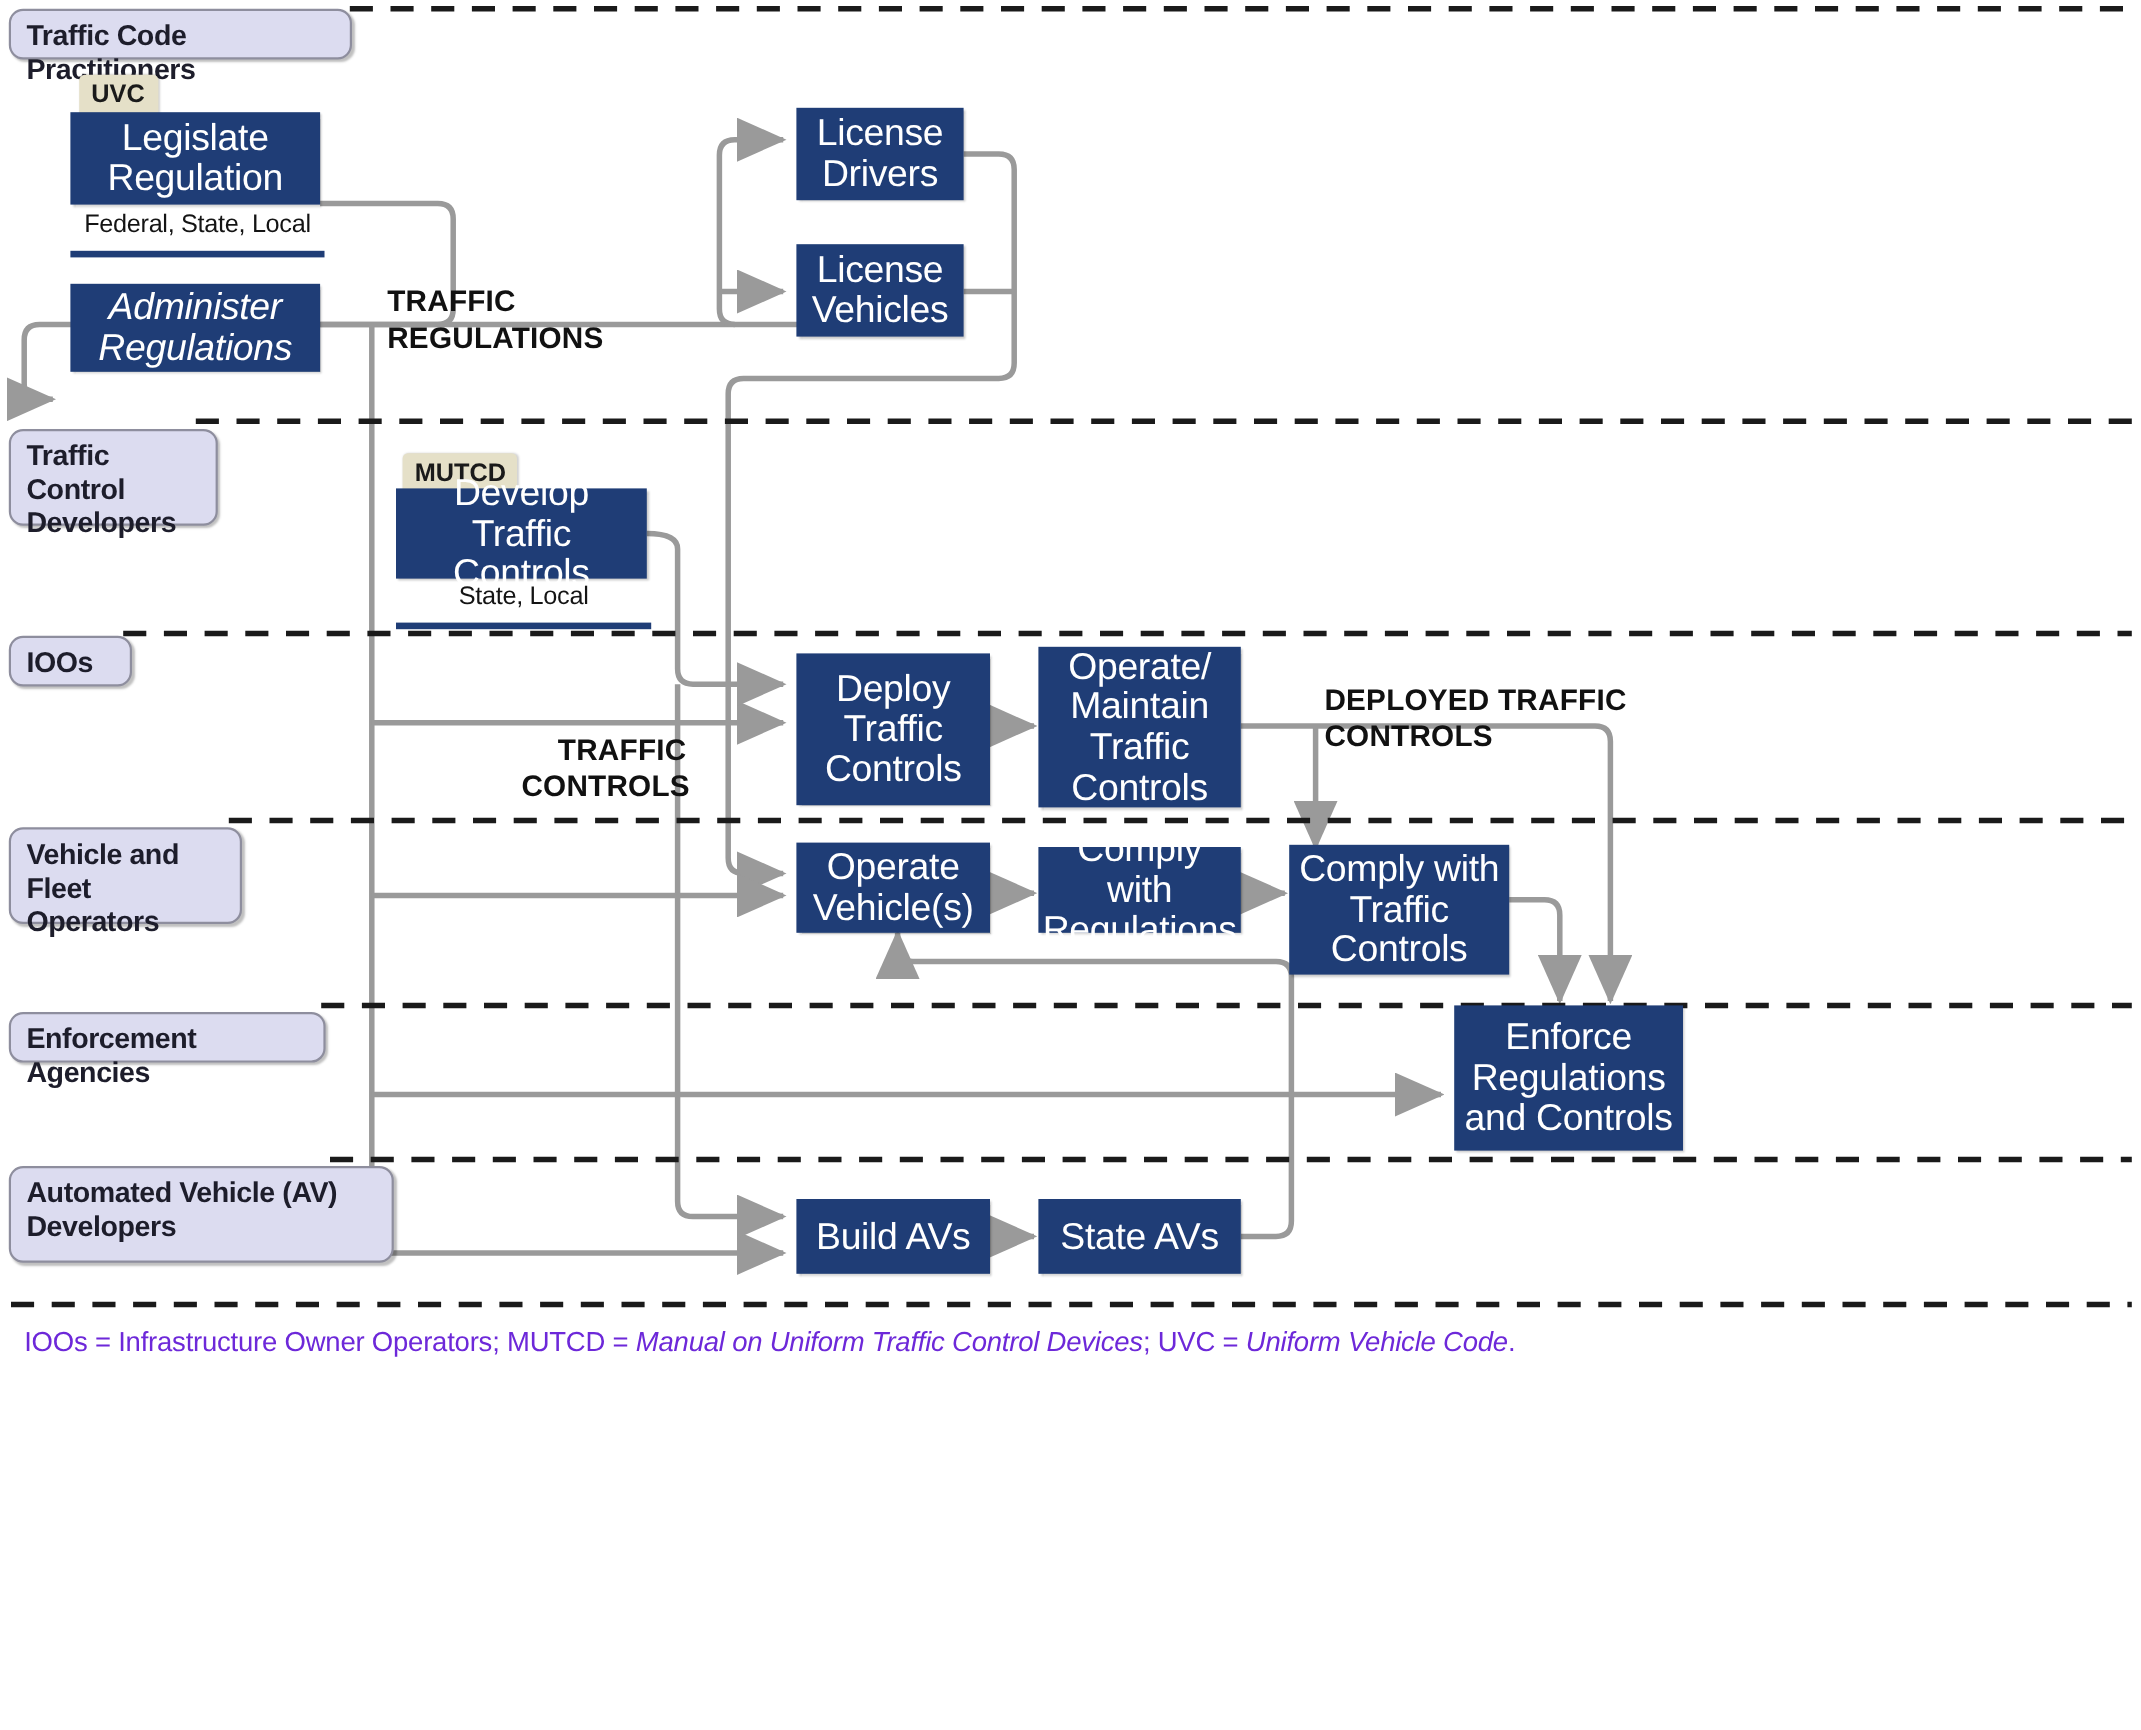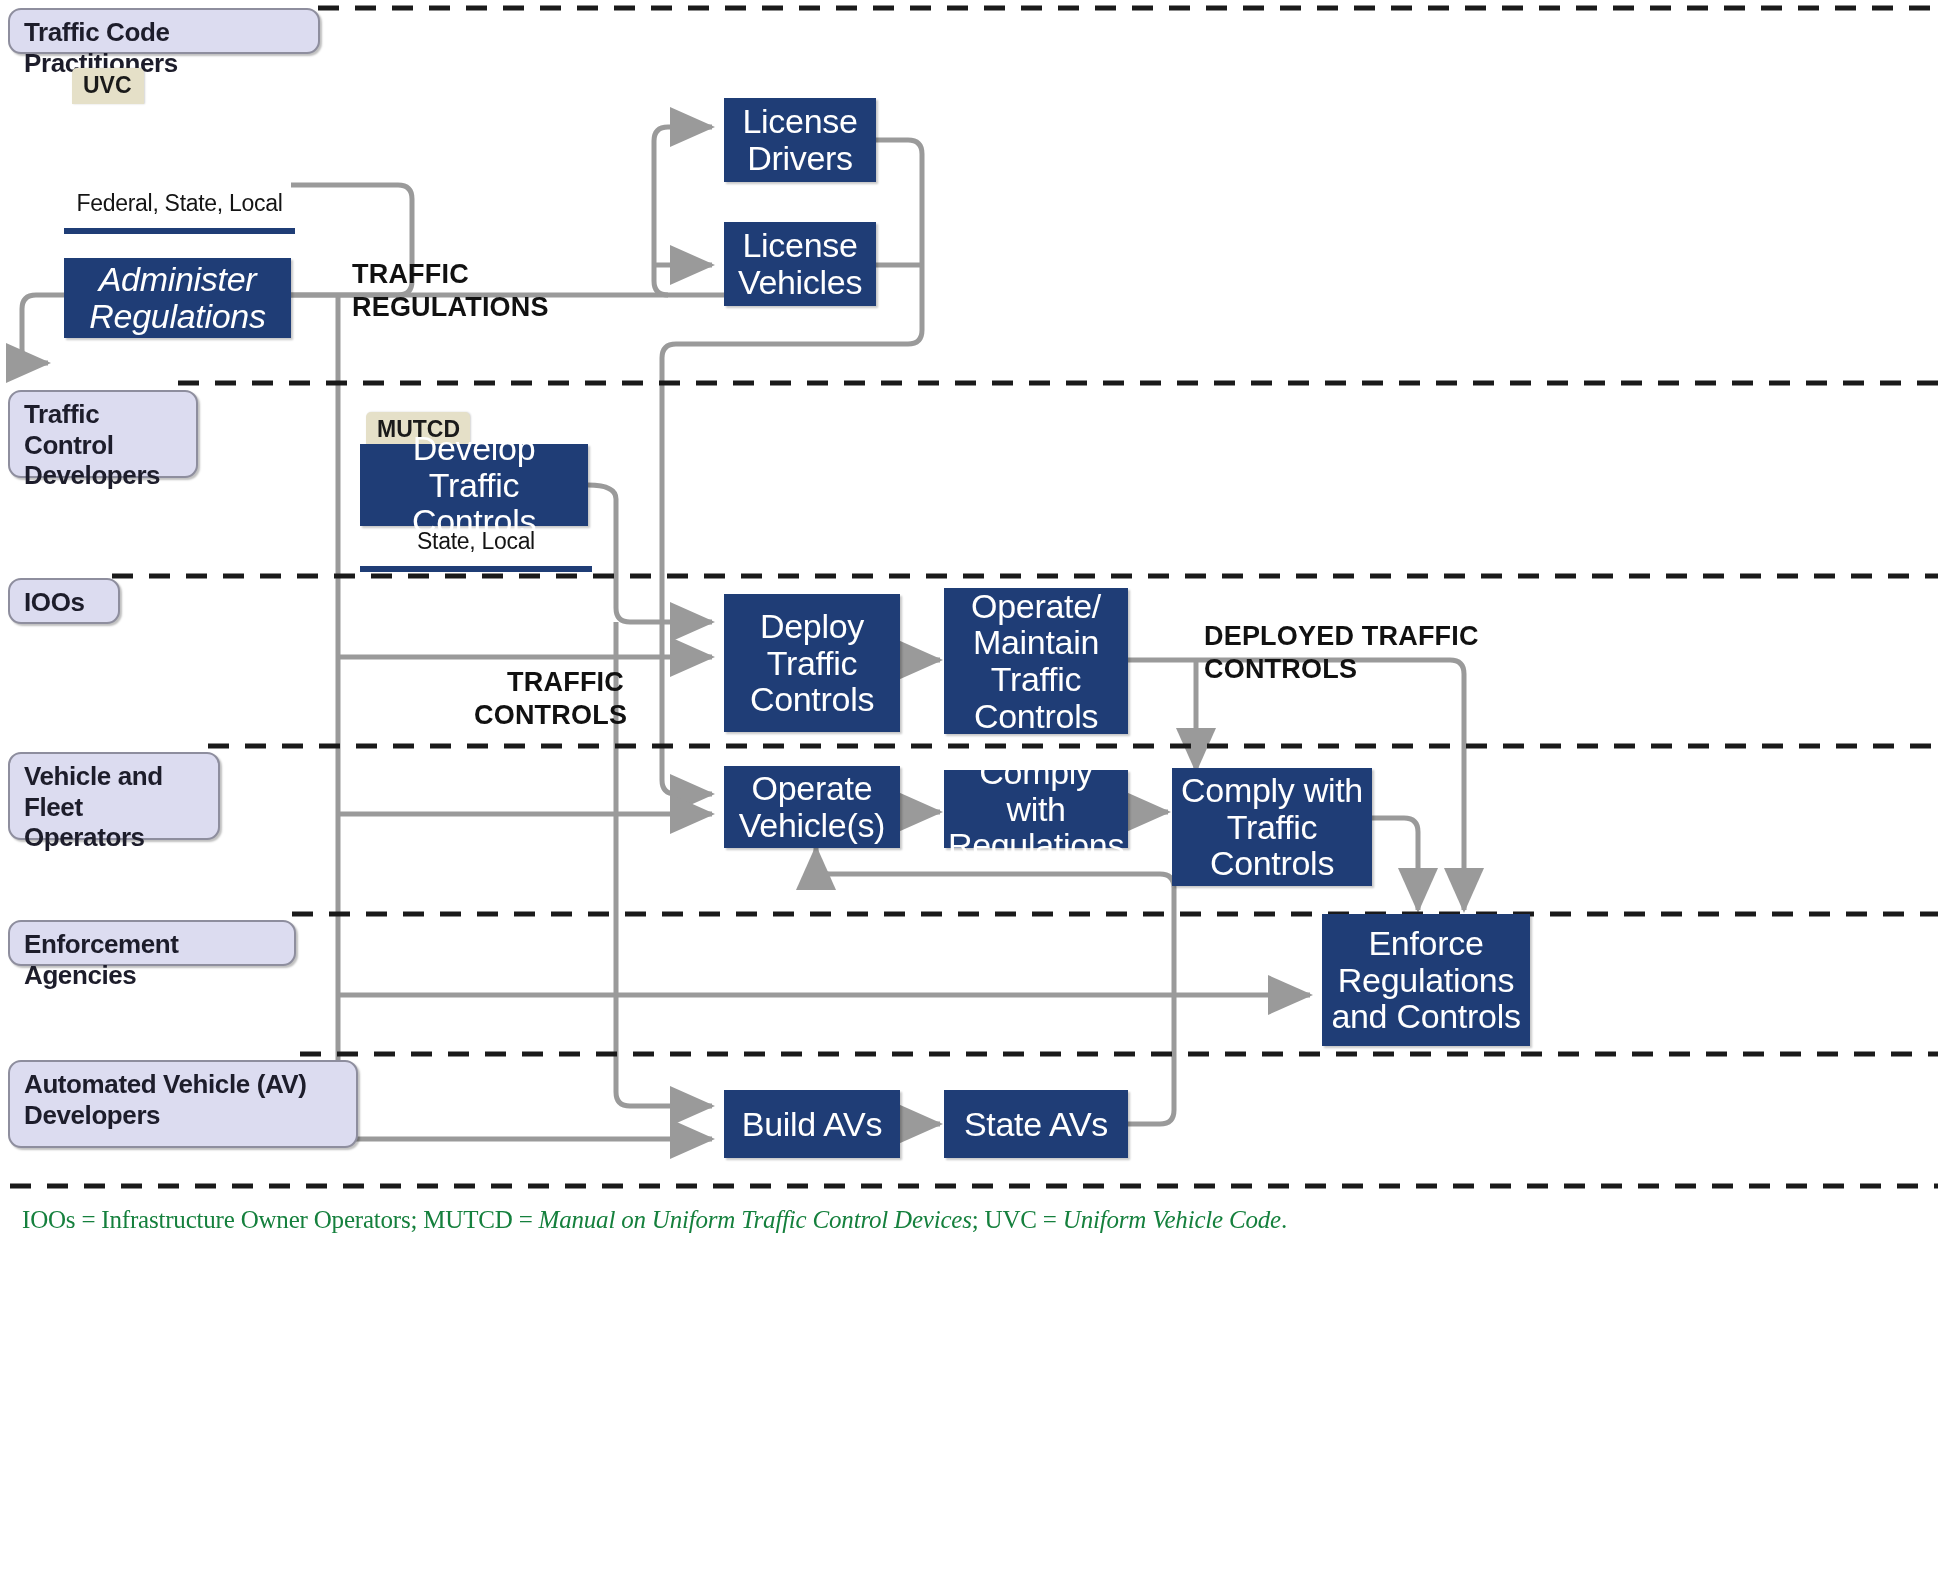--- a/index.html
+++ b/index.html
@@ -77,23 +77,22 @@
     font-size:27px;
     line-height:1.24;
     white-space:pre-line;
     letter-spacing:0.2px;
   }
 
   
   .footnote{
     position:absolute;
     font-size:25px;
-    color:#15803d;
+    color:#6d28d9;
     letter-spacing:-0.2px;
-    font-family:Liberation Serif, serif;
   }
   .footnote i{font-style:italic;}
 </style>
 </head>
 <body>
 
 <div id="stage">
 
   <svg id="canvas" viewBox="0 0 1946 1573">
     <defs>
@@ -171,20 +170,22 @@
 
   <div class="lane-pill" style="left:8px;top:752px;width:212px;height:88px;">Vehicle and
 Fleet Operators</div>
 
   <div class="lane-pill" style="left:8px;top:920px;width:288px;height:46px;">Enforcement Agencies</div>
 
   <div class="lane-pill" style="left:8px;top:1060px;width:350px;height:88px;">Automated Vehicle (AV)
 Developers</div>
 
   <div class="tab" style="left:72px;top:68px;width:72px;">UVC</div>
+  <div class="pbox" style="left:64px;top:102px;width:227px;height:84px;">Legislate
+Regulation</div>
   <div class="subcap" style="left:64px;top:190px;width:231px;height:44px;">Federal, State, Local</div>
 
   <div class="pbox" style="left:64px;top:258px;width:227px;height:80px;font-style:italic;">Administer
 Regulations</div>
 
   <div class="pbox" style="left:724px;top:98px;width:152px;height:84px;">License
 Drivers</div>
 
   <div class="pbox" style="left:724px;top:222px;width:152px;height:84px;">License
 Vehicles</div>

